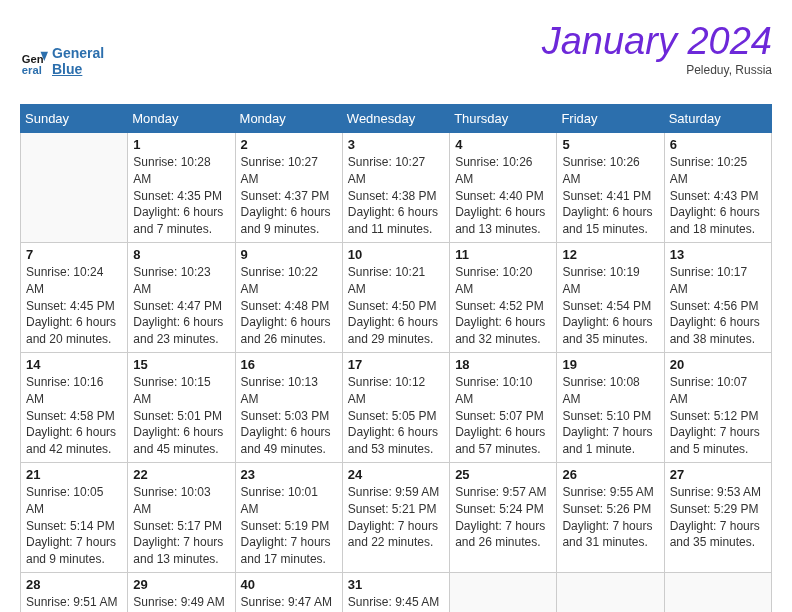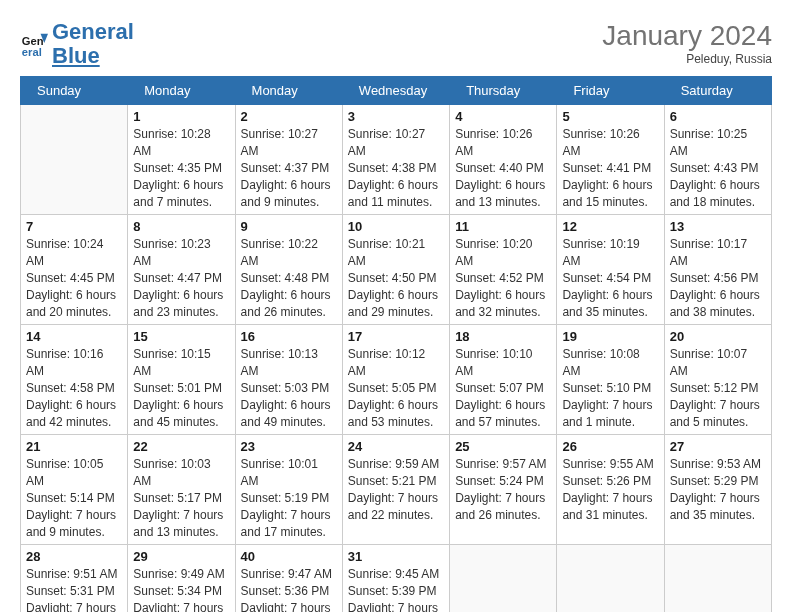--- a/index.html
+++ b/index.html
@@ -6,62 +6,63 @@
     body {
       font-family: Arial, sans-serif;
       background: #fff;
       width: 792px;
       min-height: 612px;
       padding: 20px;
     }
     .header {
       display: flex;
       justify-content: space-between;
-      align-items: flex-start;
-      margin-bottom: 8px;
+      align-items: flex-end;
+      margin-bottom: 27px;
     }
     .logo {
       display: flex;
       align-items: center;
       gap: 4px;
     }
     .logo-text {
-      font-size: 22px;
+      font-size: 14px;
       font-weight: bold;
       color: #1a1a1a;
       line-height: 1.1;
     }
     .logo-text span {
       color: #2c6fad;
     }
     .logo-icon {
       width: 28px;
       height: 28px;
     }
     .title-block {
       text-align: right;
     }
     .month-title {
-      font-size: 28px;
-      color: #737373;
+      font-size: 38px;
+      color: #6d28d9;
       font-weight: normal;
+      font-style: italic;
     }
     .location {
       font-size: 12px;
       color: #444;
     }
     .calendar {
       width: 100%;
       border-collapse: collapse;
       font-size: 11px;
     }
     .calendar th {
       background: #2c6fad;
       color: #fff;
-      padding: 6px 16px;
+      padding: 6px 4px;
       text-align: left;
       font-size: 13px;
       font-weight: normal;
       border: 1px solid #2c6fad;
     }
     .calendar td {
       border: 1px solid #ccc;
       vertical-align: top;
       padding: 4px 5px;
       width: 107px;

